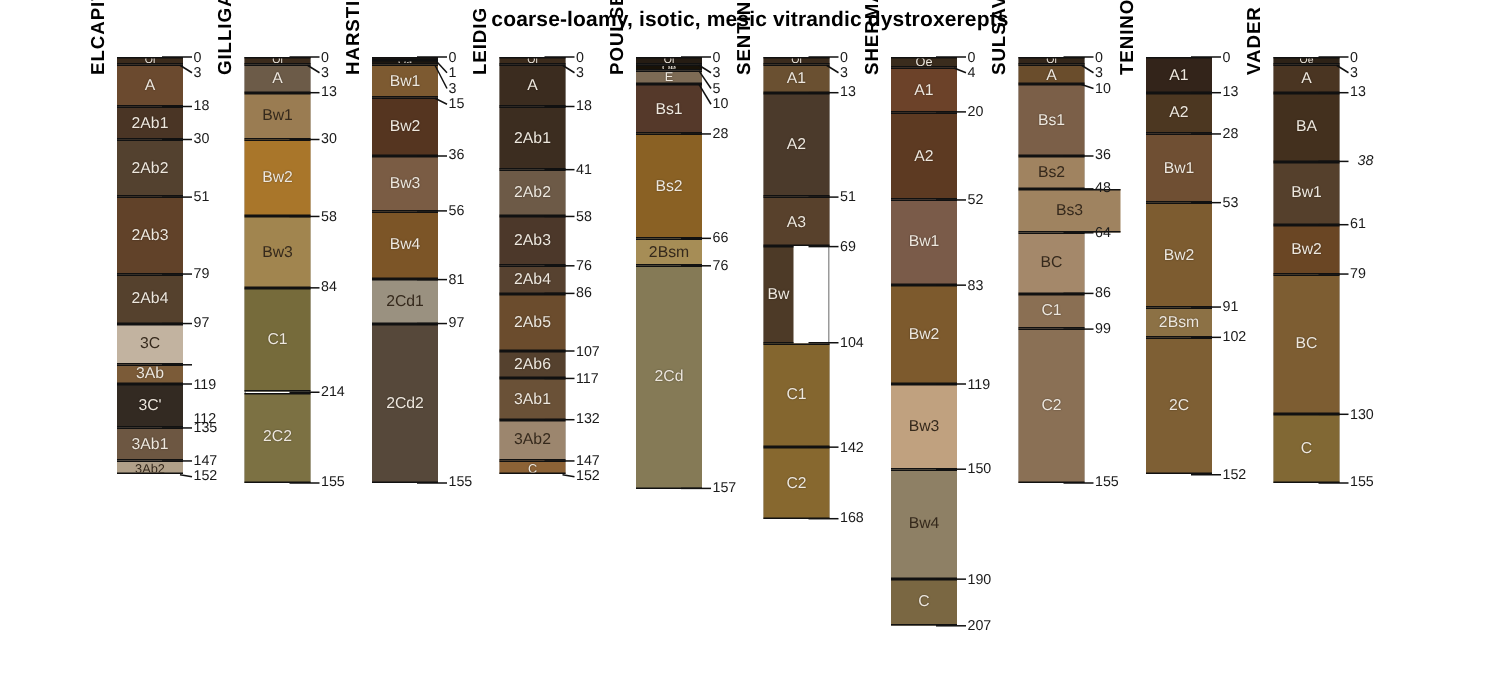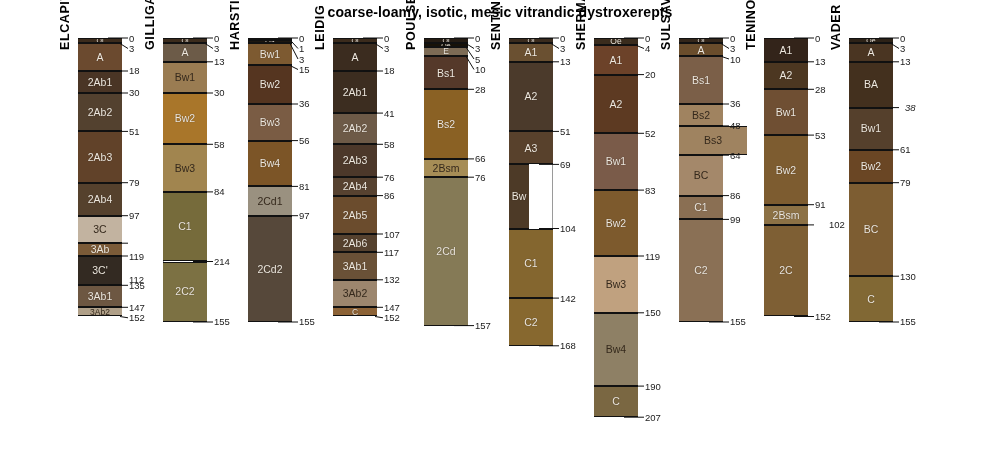--- a/index.html
+++ b/index.html
@@ -460,21 +460,21 @@
           <path d="M30 135.1 L50 135.1" stroke="#111" fill="none" stroke-width="1"></path>
           <path d="M30 204.7 L50 204.7" stroke="#111" fill="none" stroke-width="1"></path>
           <path d="M30 224.9 L50 224.9" stroke="#111" fill="none" stroke-width="1"></path>
           <path d="M30 316.5 L50 316.5" stroke="#111" fill="none" stroke-width="1"></path>
         </svg>
         <div class="depth" style="left: 51px; top: 33.5px;">0</div>
         <div class="depth" style="left: 51px; top: 57.316px;">13</div>
         <div class="depth" style="left: 51px; top: 84.796px;">28</div>
         <div class="depth" style="left: 51px; top: 130.596px;">53</div>
         <div class="depth" style="left: 51px; top: 200.212px;">91</div>
-        <div class="depth" style="left: 65px; top: 220.364px;">102</div>
+        <div class="depth" style="left: 51px; top: 220.364px;">102</div>
         <div class="depth" style="left: 51px; top: 311.964px;">152</div>
       </div>
       <div class="profile" style="left: 849px;">
         <div class="pname" style="left: -6px; top: 36px;">VADER</div>
         <div class="col" style="left: 0px; top: 38px; width: 44px; height: 283.96px;"></div>
         <div class="hz dark tiny" style="top: 38px; width: 44px; height: 5.496px; background: rgb(45, 34, 23);">
           <span style="font-size: 7px;">Oe</span>
         </div>
         <div class="hz dark" style="top: 43.496px; width: 44px; height: 18.32px; background: rgb(74, 53, 34);">
           <span>A</span>

